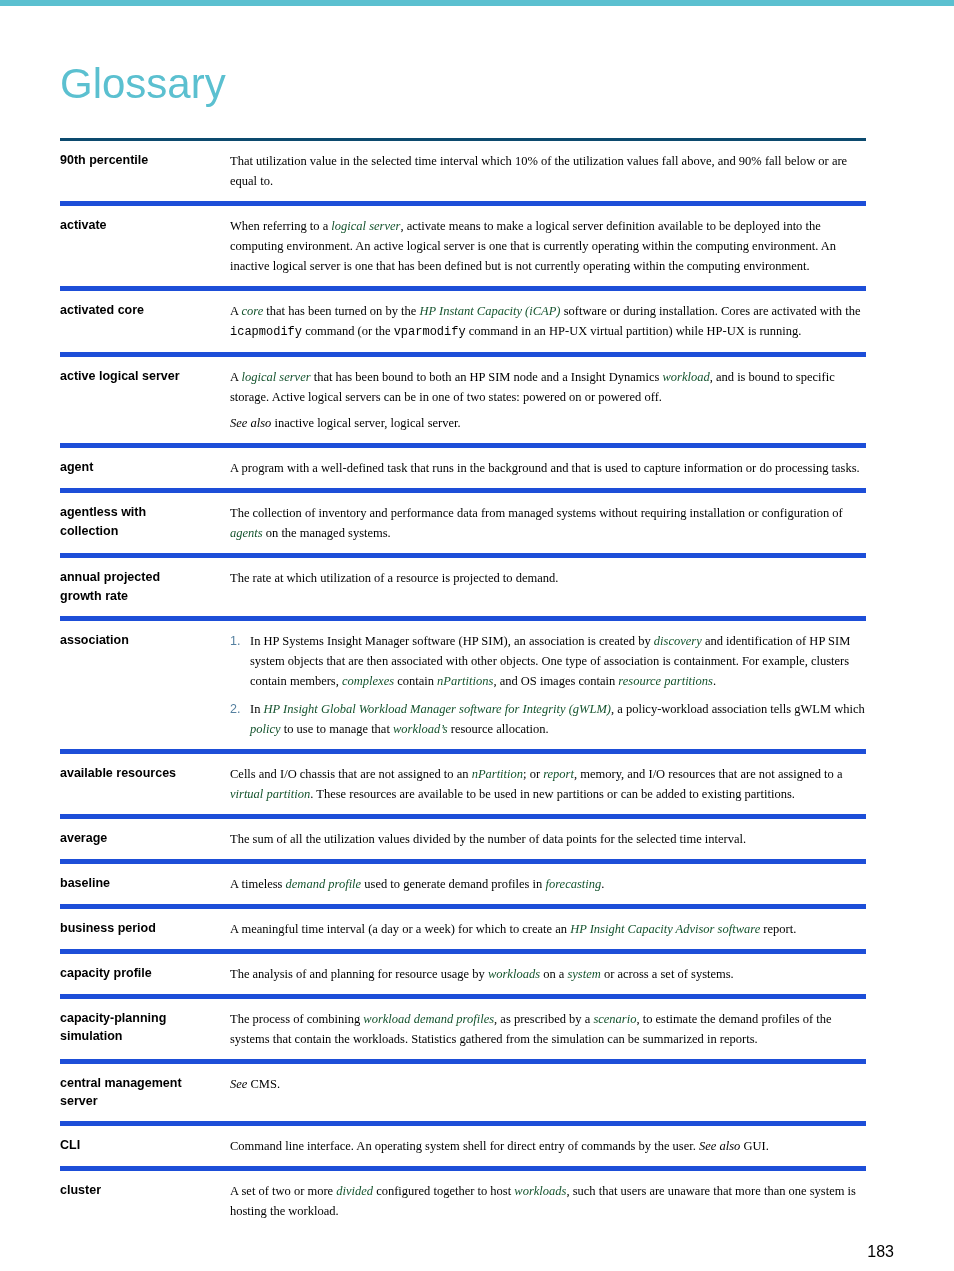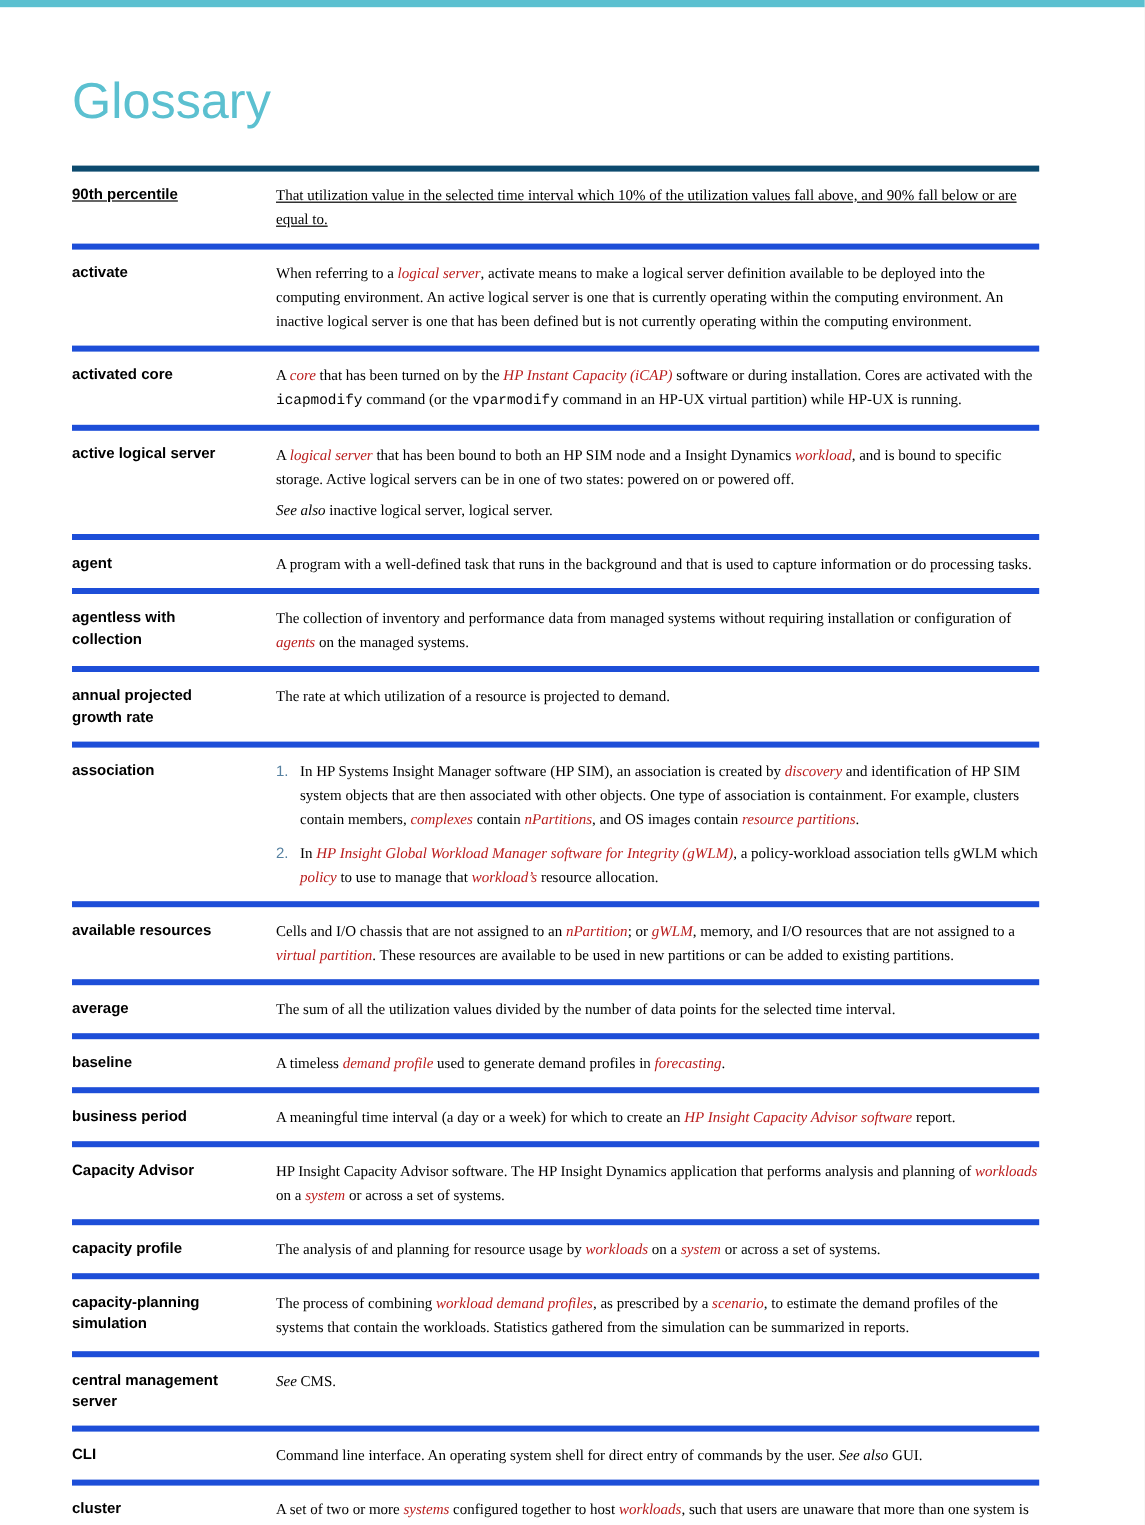--- a/index.html
+++ b/index.html
@@ -46,22 +46,21 @@
       width: 100%;
       border-collapse: collapse;
     }
 
     .glossary-row {
       vertical-align: top;
       border-top: 5px solid #1d4ed8;
     }
 
     .glossary-row:first-child {
-      border-top: 5px solid #0c4a6e;
-      text-decoration: underline;
+      border-top: 3px solid #0c4a6e;
     }
 
     .term-cell {
       width: 160px;
       padding: 10px 15px 10px 0;
       font-weight: bold;
       font-family: Arial, sans-serif;
       font-size: 12.5px;
       vertical-align: top;
       line-height: 1.5;
@@ -76,21 +75,21 @@
 
     .def-cell p {
       margin-bottom: 6px;
     }
 
     .def-cell p:last-child {
       margin-bottom: 0;
     }
 
     .link-text {
-      color: #b91c1c;
+      color: #14532d;
       font-style: italic;
       text-decoration: none;
     }
 
     .code-text {
       font-family: 'Courier New', monospace;
       font-size: 12px;
     }
 
     .numbered-list {
@@ -192,21 +191,21 @@
               <li>
                 <span class="num">2.</span>
                 <span class="num-content">In <a class="link-text" href="#">HP Insight Global Workload Manager software for Integrity (gWLM)</a>, a policy-workload association tells gWLM which <a class="link-text" href="#">policy</a> to use to manage that <a class="link-text" href="#">workload’s</a> resource allocation.</span>
               </li>
             </ol>
           </td>
         </tr>
         <tr class="glossary-row">
           <td class="term-cell">available resources</td>
           <td class="def-cell">
-            <p>Cells and I/O chassis that are not assigned to an <a class="link-text" href="#">nPartition</a>; or <a class="link-text" href="#">gWLM</a>, memory, and I/O resources that are not assigned to a <a class="link-text" href="#">virtual partition</a>. These resources are available to be used in new partitions or can be added to existing partitions.</p>
+            <p>Cells and I/O chassis that are not assigned to an <a class="link-text" href="#">nPartition</a>; or <a class="link-text" href="#">report</a>, memory, and I/O resources that are not assigned to a <a class="link-text" href="#">virtual partition</a>. These resources are available to be used in new partitions or can be added to existing partitions.</p>
           </td>
         </tr>
         <tr class="glossary-row">
           <td class="term-cell">average</td>
           <td class="def-cell">
             <p>The sum of all the utilization values divided by the number of data points for the selected time interval.</p>
           </td>
         </tr>
         <tr class="glossary-row">
           <td class="term-cell">baseline</td>
@@ -214,26 +213,20 @@
             <p>A timeless <a class="link-text" href="#">demand profile</a> used to generate demand profiles in <a class="link-text" href="#">forecasting</a>.</p>
           </td>
         </tr>
         <tr class="glossary-row">
           <td class="term-cell">business period</td>
           <td class="def-cell">
             <p>A meaningful time interval (a day or a week) for which to create an <a class="link-text" href="#">HP Insight Capacity Advisor software</a> report.</p>
           </td>
         </tr>
         <tr class="glossary-row">
-          <td class="term-cell">Capacity Advisor</td>
-          <td class="def-cell">
-            <p>HP Insight Capacity Advisor software. The HP Insight Dynamics application that performs analysis and planning of <a class="link-text" href="#">workloads</a> on a <a class="link-text" href="#">system</a> or across a set of systems.</p>
-          </td>
-        </tr>
-        <tr class="glossary-row">
           <td class="term-cell">capacity profile</td>
           <td class="def-cell">
             <p>The analysis of and planning for resource usage by <a class="link-text" href="#">workloads</a> on a <a class="link-text" href="#">system</a> or across a set of systems.</p>
           </td>
         </tr>
         <tr class="glossary-row">
           <td class="term-cell">capacity-planning simulation</td>
           <td class="def-cell">
             <p>The process of combining <a class="link-text" href="#">workload demand profiles</a>, as prescribed by a <a class="link-text" href="#">scenario</a>, to estimate the demand profiles of the systems that contain the workloads. Statistics gathered from the simulation can be summarized in reports.</p>
           </td>
@@ -246,20 +239,20 @@
         </tr>
         <tr class="glossary-row">
           <td class="term-cell">CLI</td>
           <td class="def-cell">
             <p>Command line interface. An operating system shell for direct entry of commands by the user. <em>See also</em> GUI.</p>
           </td>
         </tr>
         <tr class="glossary-row">
           <td class="term-cell">cluster</td>
           <td class="def-cell">
-            <p>A set of two or more <a class="link-text" href="#">systems</a> configured together to host <a class="link-text" href="#">workloads</a>, such that users are unaware that more than one system is hosting the workload.</p>
+            <p>A set of two or more <a class="link-text" href="#">divided</a> configured together to host <a class="link-text" href="#">workloads</a>, such that users are unaware that more than one system is hosting the workload.</p>
           </td>
         </tr>
       </tbody>
   </table>
 
   <div class="page-number">183</div>
 </div>
 
 </body></html>

